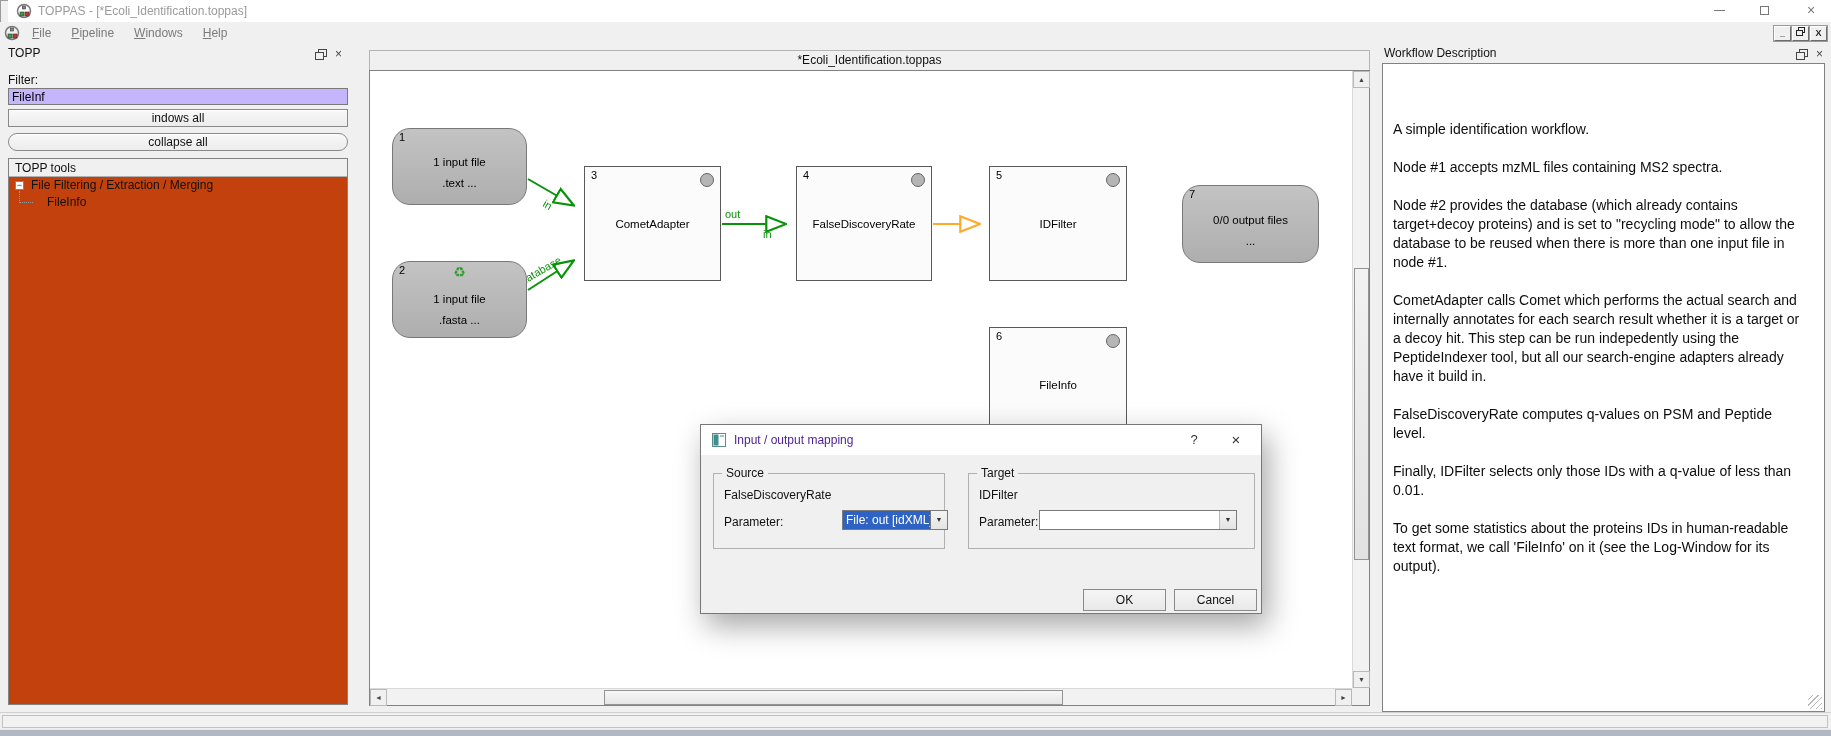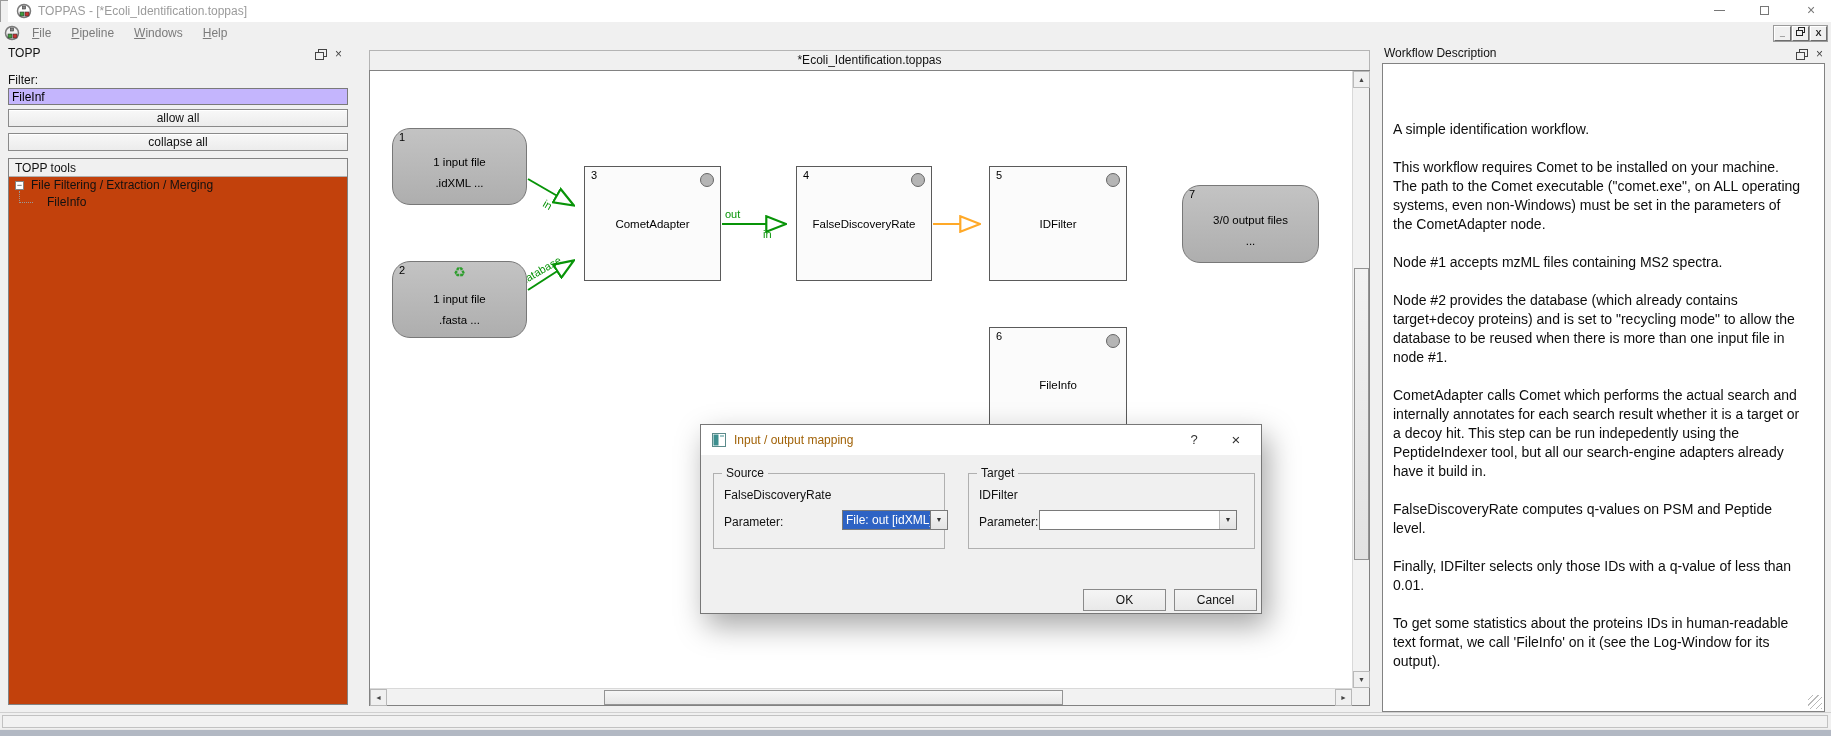--- a/index.html
+++ b/index.html
@@ -36,21 +36,21 @@
   .dock-icons { position:absolute; top:3px; display:flex; gap:8px; }
   .ldock .dock-icons { right:10px; }
   .dock-icon-x { font-size:12px; color:#444; line-height:14px; }
   .lbl { font-size:12px; color:#111; }
   .filter-label { position:absolute; left:8px; top:29px; }
   .filter-input { position:absolute; left:8px; top:44px; width:340px; height:17px; border:1px solid #7a7a7a;
                   background:#c4b5fd; font-family:"Liberation Sans",sans-serif; font-size:12px; padding:0 3px; }
   .panel-btn { position:absolute; left:8px; width:340px; height:18px; background:linear-gradient(#f8f8f8,#ececec);
                border:1px solid #8a8a8a; box-shadow:inset 0 1px 0 #fff; font-size:12px; color:#111;
                text-align:center; line-height:16px; cursor:default; }
-  .btn-expand { top:65px; } .btn-collapse { top:89px; }
+  .btn-expand { top:65px; } .btn-collapse { top:89px;border-radius:9px; }
   .tools-box { position:absolute; left:8px; top:114px; width:340px; height:547px; border:1px solid #828282; background:#c2410c; }
   .tools-header { height:18px; background:#f0f0f0; border-bottom:1px solid #b0b0b0; font-size:12px;
                   line-height:18px; padding-left:6px; color:#111; }
   .tree { position:relative; font-size:12px; color:#111; }
   .tree-row { position:relative; height:17px; line-height:17px; }
   .expander { position:absolute; left:6px; top:4px; width:9px; height:9px; border:1px solid #848484; background:#fff;
               font-size:9px; line-height:7px; text-align:center; color:#333; }
   .tree-parent-label { position:absolute; left:22px; }
   .tree-connector-v { position:absolute; left:10px; top:14px; height:12px; border-left:1px dotted #999; }
   .tree-connector-h { position:absolute; left:10px; top:25px; width:14px; border-top:1px dotted #999; }
@@ -98,21 +98,21 @@
   
   .statusbar { position:absolute; left:0; top:712px; width:1831px; height:17px; background:#f0f0f0; border-top:1px solid #d0d0d0; }
   .status-field { position:absolute; left:2px; top:2px; width:1826px; height:13px; border:1px solid #c2c2c2; background:#f2f2f2; }
   .bottom-strip { position:absolute; left:0; top:729px; width:1831px; height:7px; background:#b2b8c3; border-top:1px solid #e9e9e9; }
 
   
   .dialog { position:absolute; left:700px; top:424px; width:562px; height:190px; background:#f0f0f0;
             border:1px solid #777; box-shadow:6px 12px 28px rgba(0,0,0,.35); z-index:50; }
   .dlg-titlebar { position:absolute; left:0; top:0; width:100%; height:30px; background:#fff; }
   .dlg-icon { position:absolute; left:11px; top:8px; }
-  .dlg-title { position:absolute; left:33px; top:0; line-height:30px; font-size:12px; color:#a16207; }
+  .dlg-title { position:absolute; left:33px; top:0; line-height:30px; font-size:12px; color:#4c1d95; }
   .dlg-help { position:absolute; right:52px; top:0; width:30px; height:30px; text-align:center; line-height:30px;
               font-size:13px; color:#333; }
   .dlg-close { position:absolute; right:8px; top:0; width:34px; height:30px; text-align:center; line-height:29px;
                font-size:15px; color:#333; }
   .groupbox { position:absolute; top:48px; height:76px; border:1px solid #b0b0b0; }
   .gb-source { left:12px; width:232px; } .gb-target { left:267px; width:287px; }
   .gb-legend { position:absolute; top:-8px; left:8px; background:#f0f0f0; padding:0 4px; font-size:12px; color:#111; }
   .gb-name { position:absolute; left:10px; top:14px; font-size:12px; color:#111; }
   .gb-param { position:absolute; left:10px; top:41px; font-size:12px; color:#111; }
   .combo { position:absolute; top:36px; height:20px; border:1px solid #7a7a7a; background:#fff; display:flex; }
@@ -179,21 +179,21 @@
       <span class="dock-icons" style="right:10px;">
         <span><svg width="12" height="12" viewBox="0 0 12 12">
               <rect x="3.5" y="0.5" width="8" height="7" fill="none" stroke="#444"></rect>
               <rect x="0.5" y="3.5" width="8" height="7" fill="#f0f0f0" stroke="#444"></rect>
             </svg></span>
         <span class="dock-icon-x">×</span>
       </span>
     </div>
     <div class="lbl filter-label">Filter:</div>
     <input class="filter-input" type="text" value="FileInf" style="">
-    <div class="panel-btn btn-expand">allow all</div>
+    <div class="panel-btn btn-expand">indows all</div>
     <div class="panel-btn btn-collapse">collapse all</div>
     <div class="tools-box">
       <div class="tools-header">TOPP tools</div>
       <div class="tree">
         <div class="tree-row">
           <span class="expander">−</span>
           <span class="tree-parent-label">File Filtering / Extraction / Merging</span>
         </div>
         <span class="tree-connector-v"></span>
         <span class="tree-connector-h"></span>
@@ -223,21 +223,21 @@
       <text x="172" y="135" transform="rotate(30 172 135)" font-size="11" fill="#089408">in</text>
       <text x="153" y="214" transform="rotate(-30 153 214)" font-size="11" fill="#089408">database</text>
       <text x="355" y="147" font-size="11" fill="#089408">out</text>
       <text x="393" y="167" font-size="11" fill="#089408">in</text>
     </svg>
 
     <div class="node node-io" style="left:22px; top:57px; width:135px; height:77px;">
       <span class="node-num">1</span>
       <div class="node-body">
         <span>1 input file</span>
-        <span>.idXML ...</span>
+        <span>.text ...</span>
       </div>
     </div>
 
     <div class="node node-io" style="left:22px; top:190px; width:135px; height:77px;">
       <span class="node-num">2</span>
       <span class="recycle">♻</span>
       <div class="node-body" style="padding-top:20px;">
         <span>1 input file</span>
         <span>.fasta ...</span>
       </div>
@@ -271,21 +271,21 @@
       <span class="node-num">6</span>
       <span class="node-circle"></span>
       <div class="node-body">
           <span>FileInfo</span>
         </div>
     </div>
 
     <div class="node node-io" style="left:812px; top:114px; width:137px; height:78px;">
       <span class="node-num">7</span>
       <div class="node-body">
-        <span>3/0 output files</span>
+        <span>0/0 output files</span>
         <span>...</span>
       </div>
     </div>
 
     <div class="vsb">
       <span class="sb-btn" style="top:0; left:0;">▲</span>
       <span class="sb-thumb"></span>
       <span class="sb-btn" style="top:600px; left:0;">▼</span>
     </div>
     <div class="hsb">
@@ -302,21 +302,20 @@
       <span class="dock-icons" style="right:8px;">
         <span><svg width="12" height="12" viewBox="0 0 12 12">
               <rect x="3.5" y="0.5" width="8" height="7" fill="none" stroke="#444"></rect>
               <rect x="0.5" y="3.5" width="8" height="7" fill="#f0f0f0" stroke="#444"></rect>
             </svg></span>
         <span class="dock-icon-x">×</span>
       </span>
     </div>
     <div class="desc-box">
       <p>A simple identification workflow.</p>
-      <p>This workflow requires Comet to be installed on your machine. The path to the Comet executable ("comet.exe", on ALL operating systems, even non-Windows) must be set in the parameters of the CometAdapter node.</p>
       <p>Node #1 accepts mzML files containing MS2 spectra.</p>
       <p>Node #2 provides the database (which already contains target+decoy proteins) and is set to "recycling mode" to allow the database to be reused when there is more than one input file in node #1.</p>
       <p>CometAdapter calls Comet which performs the actual search and internally annotates for each search result whether it is a target or a decoy hit. This step can be run indepedently using the PeptideIndexer tool, but all our search-engine adapters already have it build in.</p>
       <p>FalseDiscoveryRate computes q-values on PSM and Peptide level.</p>
       <p>Finally, IDFilter selects only those IDs with a q-value of less than 0.01.</p>
       <p>To get some statistics about the proteins IDs in human-readable text format, we call 'FileInfo' on it (see the Log-Window for its output).</p>
       <span class="resize-grip"></span>
     </div>
   </div>
 

